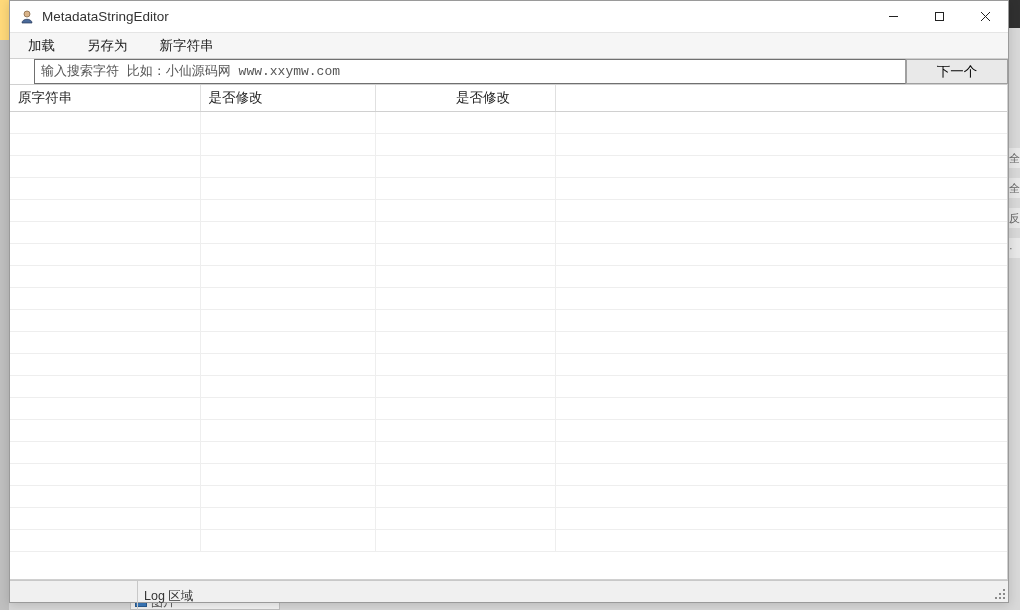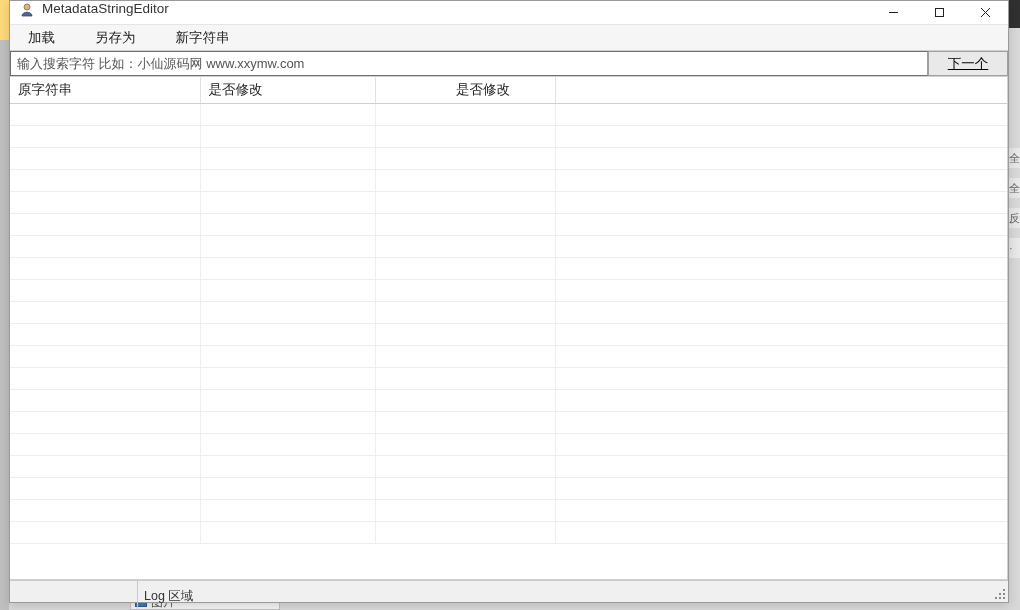--- a/index.html
+++ b/index.html
@@ -28,61 +28,62 @@
     left: 9px; top: 0;
     width: 1000px; height: 603px;
     background: #ffffff;
     border: 1px solid #9a9a9a;
     display: flex; flex-direction: column;
     box-shadow: 0 2px 10px rgba(0,0,0,0.15);
   }
 
   
   .title-bar {
-    height: 24px; display: flex; align-items: flex-start;
+    height: 32px; display: flex; align-items: center;
     background: #ffffff; border-bottom: 1px solid #e5e5e5;
   }
   .title-bar .icon {
     width: 18px; height: 18px; margin: 0 6px 0 8px;
     display:flex; align-items:center; justify-content:center;
   }
   .title-bar .icon svg { width:16px; height:16px; }
   .title-bar .title { flex: 0 0 auto; font-size: 13.5px; color: #333; }
   .title-bar .spacer { flex: 1; }
   .title-bar .win-btns { display: flex; height: 100%; }
   .title-bar .win-btn {
     width: 46px; height: 100%; display: flex; align-items: center; justify-content: center;
     color: #333; font-family: Arial, sans-serif;
   }
   .title-bar .win-btn svg { width:11px; height:11px; stroke:#222; stroke-width:1; fill:none; }
 
   
   .menu-bar {
     height: 26px; display: flex; align-items: center;
     background: #f6f6f6; border-bottom: 1px solid #d0d0d0;
-    padding: 0 4px; gap: 12px;
+    padding: 0 4px; gap: 4px;
     font-size: 13.5px; color: #222;
   }
   .menu-item { padding: 3px 14px; }
 
   
   .search-row {
     height: 26px; display:flex; align-items:stretch;
     border-bottom: 1px solid #d0d0d0;
   }
   .search-input {
     flex:1; border:1px solid #707070; border-right:1px solid #a0a0a0;
-    padding: 0 6px; font-size: 13px; font-family: Liberation Sans, sans-serif;
+    padding: 0 6px; font-size: 13px; font-family: Liberation Mono, monospace;
     background:#fff;
+    margin-left:24px;
   }
   .search-input::placeholder { color:#555; }
   .next-btn {
-    width: 80px; border:1px solid #a0a0a0; background:#e9e9e9;
+    width: 102px; border:1px solid #a0a0a0; background:#e9e9e9;
     display:flex; align-items:center; justify-content:center;
-    font-size:13.5px; cursor:default;text-decoration:underline;
+    font-size:13.5px; cursor:default;
   }
 
   
   .main-area {
     flex:1; min-height:0; display:flex; flex-direction:row;
     border-bottom:1px solid #d0d0d0;
   }
 
   
   .table-wrap {

